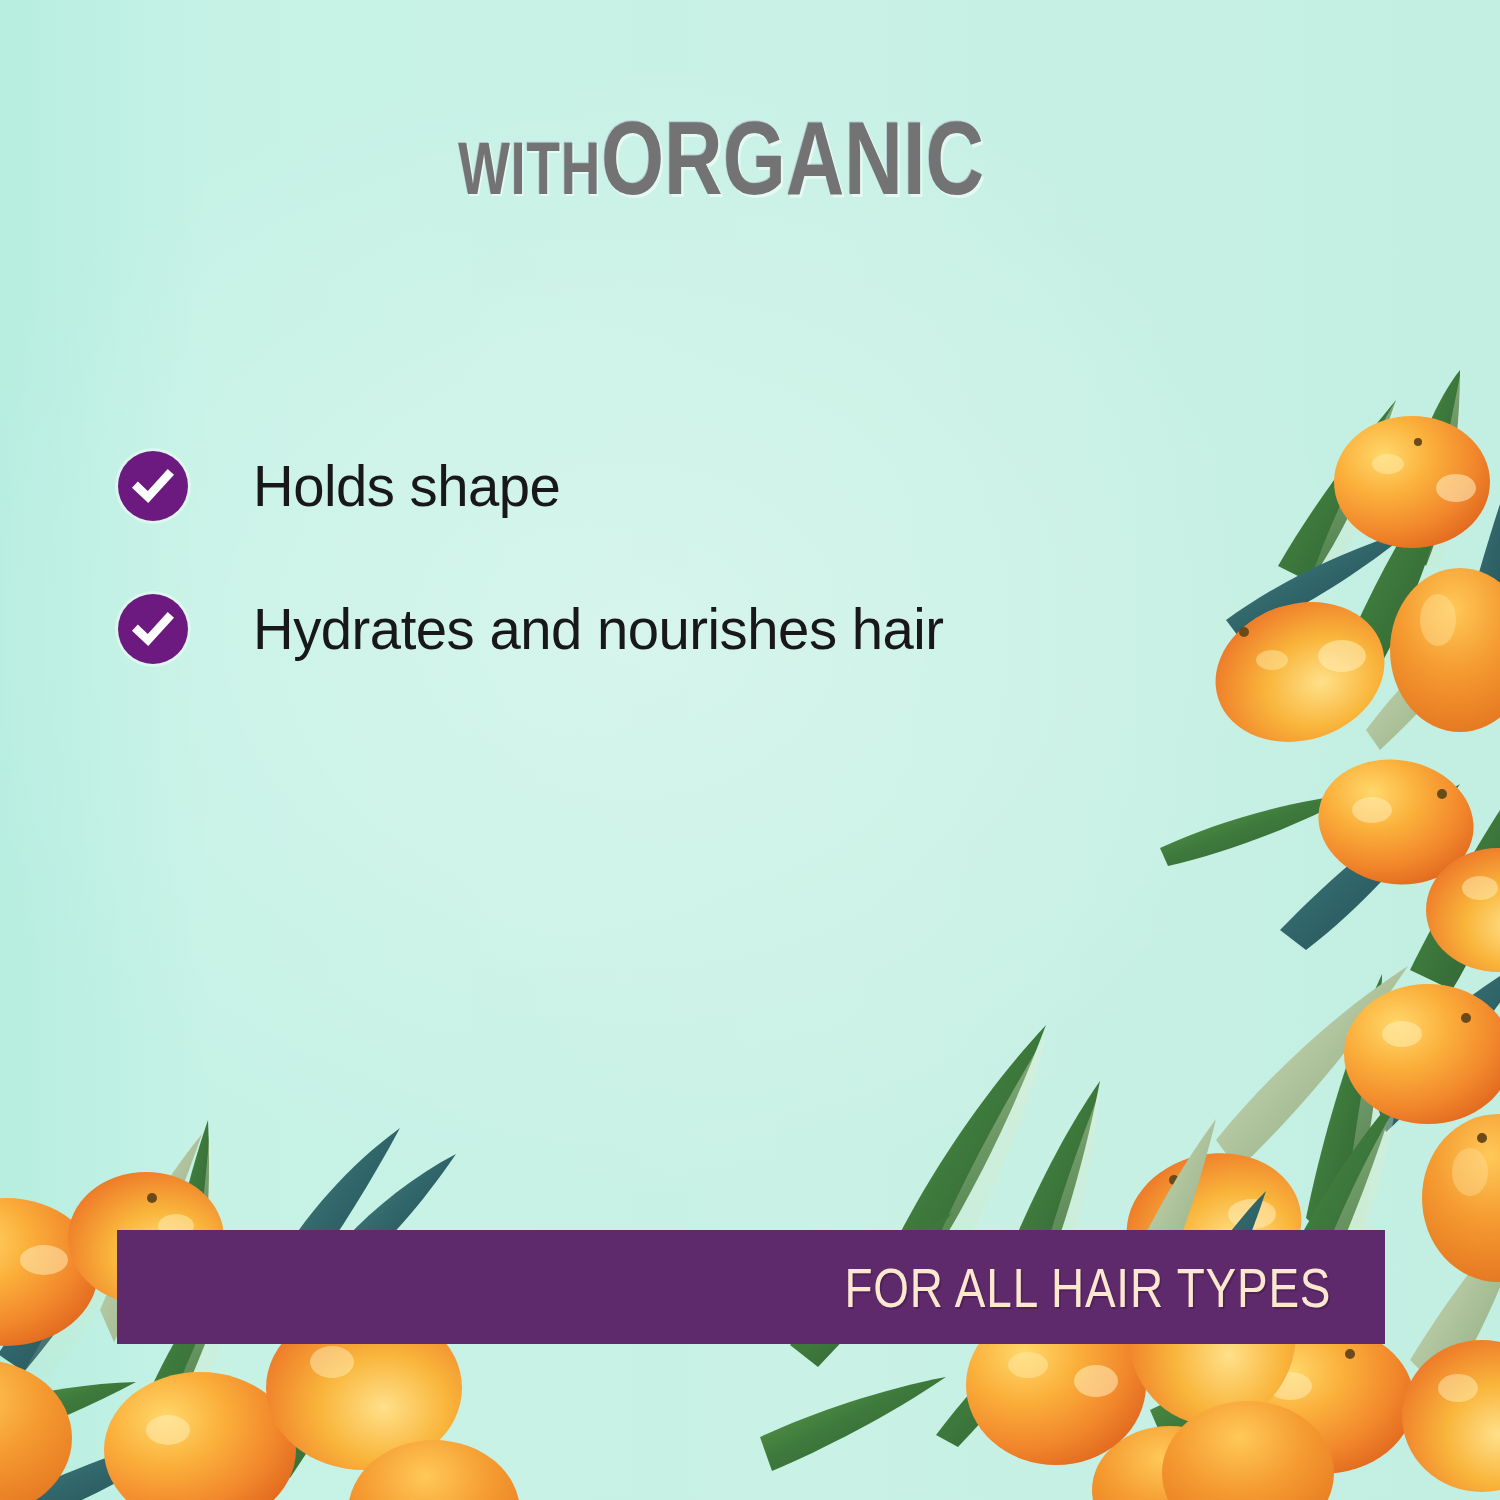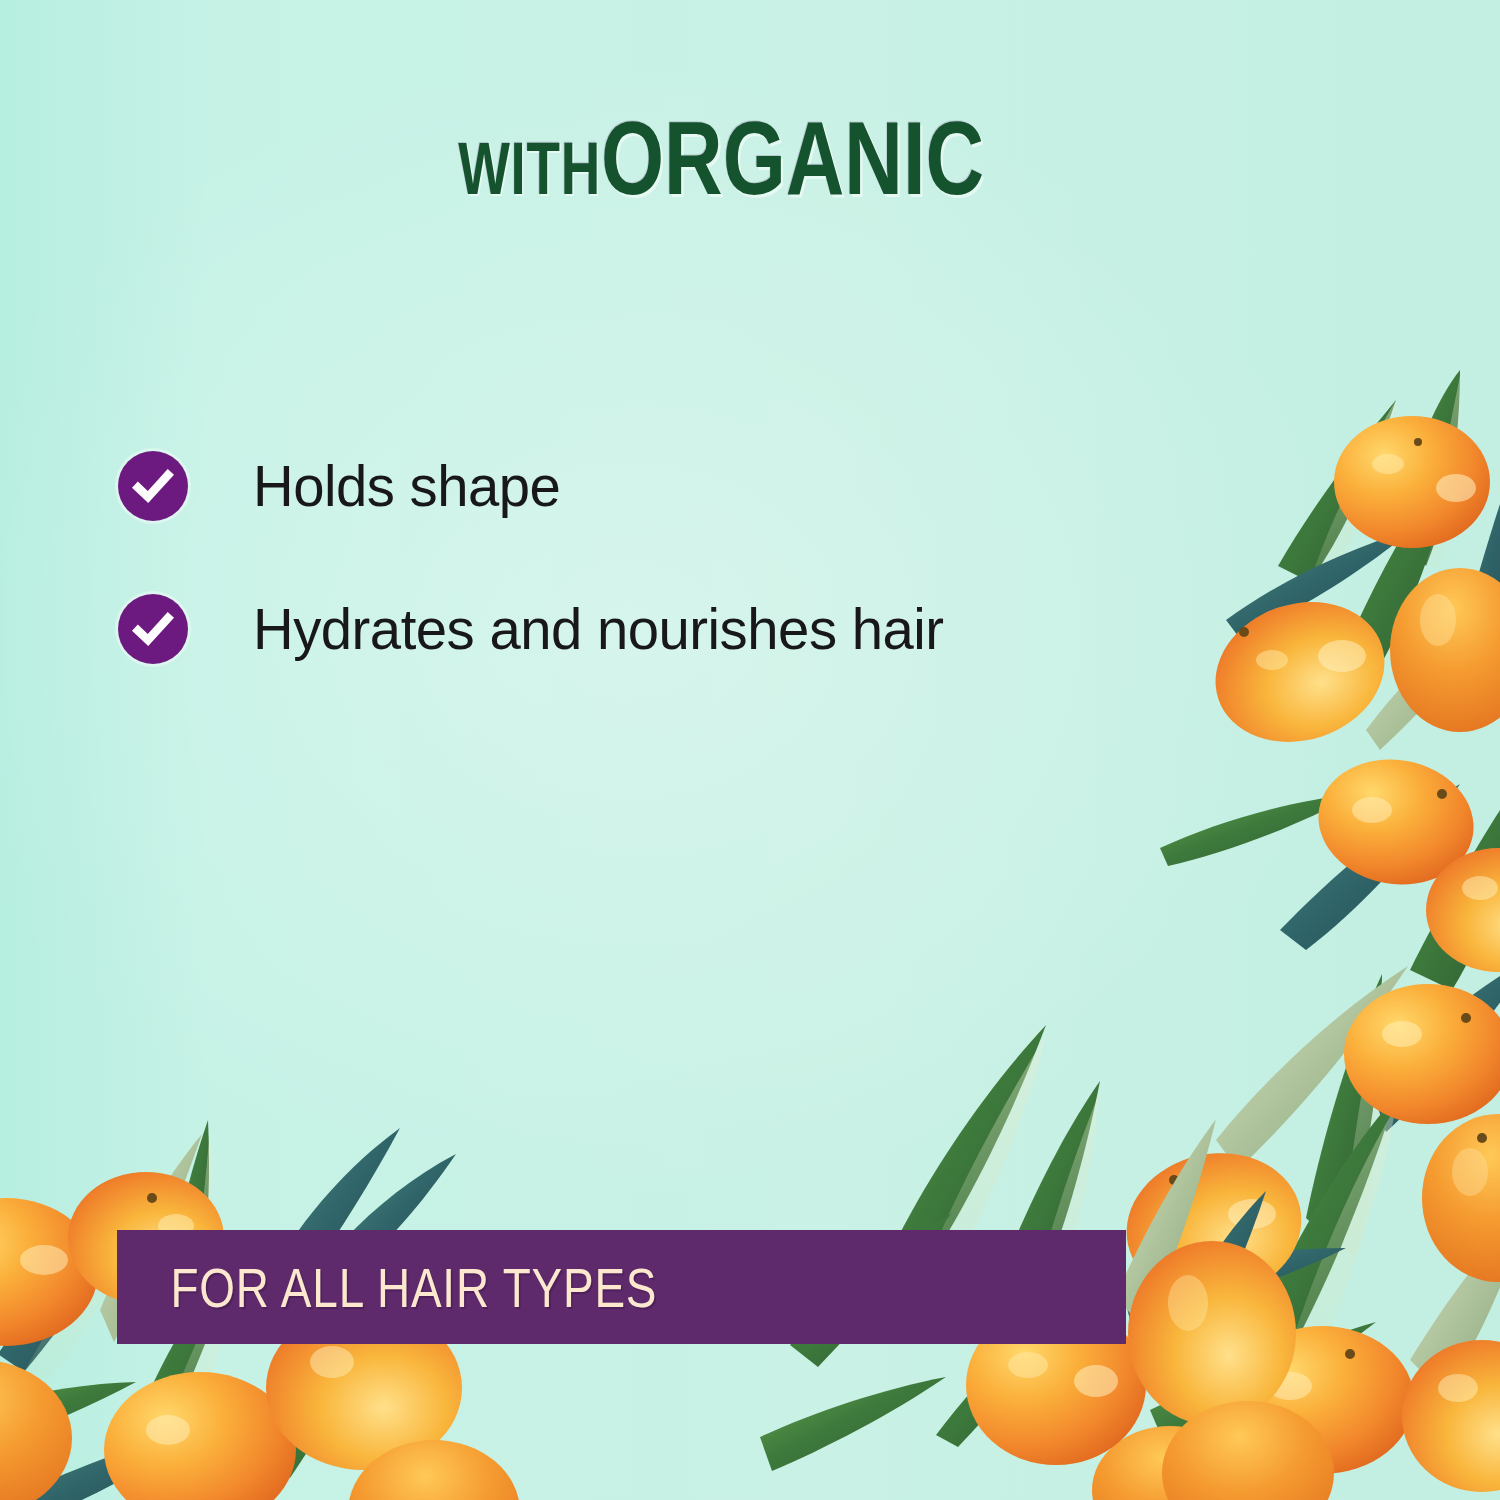--- a/index.html
+++ b/index.html
@@ -29,21 +29,21 @@
   }
 
   
   .headline {
     position: absolute;
     left: 0;
     right: 0;
     top: 108px;
     text-align: center;
     line-height: 0.97;
-    color: #14532d;
+    color: #737373;
   }
   .headline .ln1 {
     display: block;
     white-space: nowrap;
   }
   .headline .ln2 {
     display: block;
     white-space: nowrap;
     margin-top: 6px;
   }
@@ -114,26 +114,26 @@
     line-height: 86px;
     transform: scaleX(0.97);
     transform-origin: left center;
   }
 
   
   .banner {
     position: absolute;
     left: 117px;
     top: 1230px;
-    width: 1009px;
+    width: 1268px;
     height: 114px;
     background: #5E2A6B;
     display: flex;
     align-items: center;
-    justify-content: flex-start;
+    justify-content: flex-end;
     z-index: 40;
   }
   .banner-label {
     color: #FBE8CE;
     font-size: 56px;
     font-weight: 400;
     letter-spacing: 1px;
     transform: scaleX(0.82);
     white-space: nowrap;
     text-shadow: 2px 2px 1px rgba(60,20,70,0.45);

